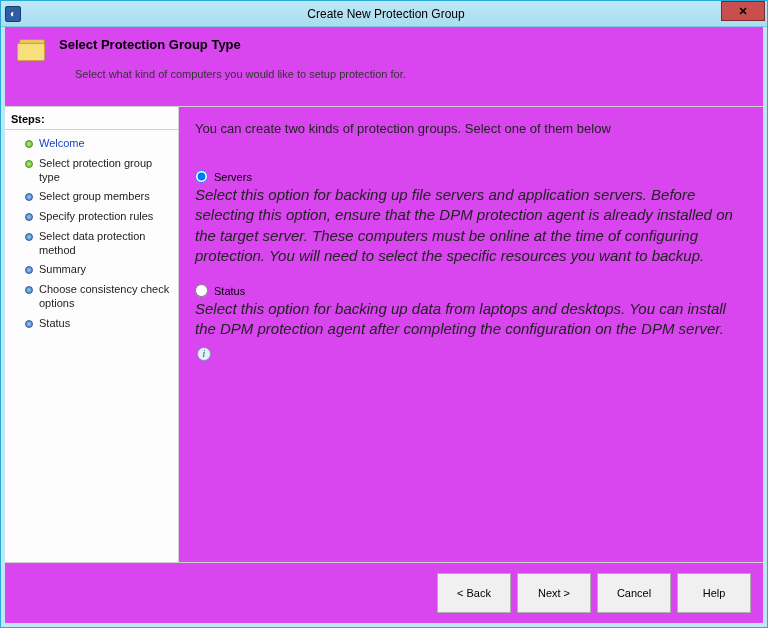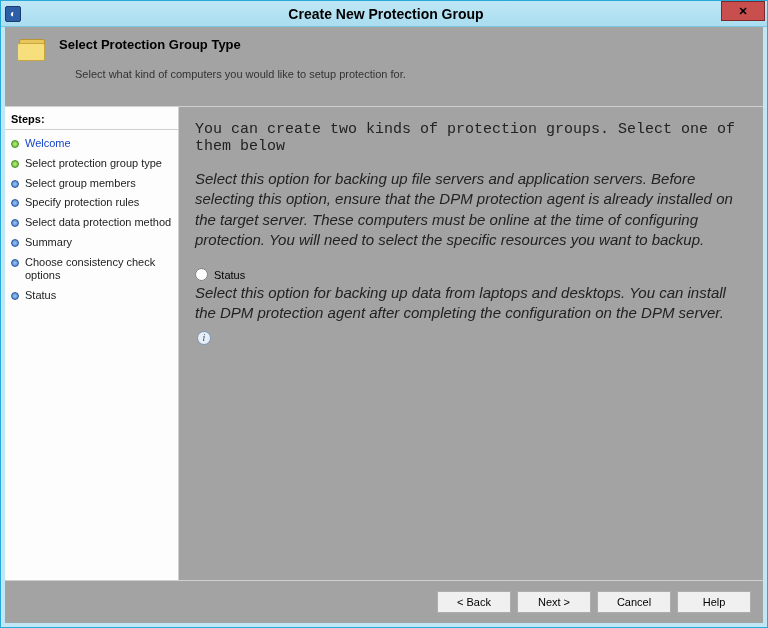--- a/index.html
+++ b/index.html
@@ -35,43 +35,42 @@
     background: #2c5fa8;
     border: 1px solid #1a3d70;
     border-radius: 2px;
     display: flex; align-items: center; justify-content: center;
     color: #fff; font-size: 10px;
   }
   .titlebar .title {
     flex: 1;
     text-align: center;
     color: #000;
-    font-size: 14px;
+    font-size: 12px;
     margin-left: -22px;
-    font-weight: bold;
   }
   .titlebar .close {
     width: 44px; height: 20px;
     background: #c94f4f;
     border: 1px solid #7a2a2a;
     color: #000;
     display: flex; align-items: center; justify-content: center;
     font-weight: bold;
     margin-right: 2px;
     margin-top: 0;
     position: absolute;
     right: 0; top: 0;
   }
   .content {
     flex: 1;
     border: 4px solid #bfe7f6;
     border-top: none;
     display: flex;
     flex-direction: column;
-    background: #a3a3a3;
+    background: #d946ef;
   }
   .header-area {
     padding: 10px 12px 6px 12px;
     display: flex;
     align-items: flex-start;
   }
   .header-icon {
     width: 32px; height: 26px;
     margin-right: 10px;
     position: relative;
@@ -123,21 +122,21 @@
     border-bottom: 1px solid #d0d0d0;
     font-size: 11px;
   }
   .sidebar ul {
     list-style: none;
     margin: 0; padding: 4px 0 0 0;
   }
   .sidebar li {
     display: flex;
     align-items: flex-start;
-    padding: 3px 6px 3px 6px;
+    padding: 3px 6px 3px 20px;
     font-size: 11px;
     color: #222;
     line-height: 1.25;
   }
   .sidebar li .bullet {
     width: 8px; height: 8px;
     border-radius: 50%;
     margin: 3px 6px 0 0;
     flex-shrink: 0;
   }
@@ -145,24 +144,23 @@
   .bullet-todo { background: radial-gradient(#9cc8f2, #3f74c6); border: 1px solid #2b5aa0; }
   .step-active { color: #1646c9; }
   .main {
     flex: 1;
     padding: 14px 16px 10px 16px;
     display: flex;
     flex-direction: column;
     overflow: hidden;
   }
   .intro {
-    font-size: 15px;
+    font-size: 13px;
     color: #222;
-    margin-bottom: 12px;
-    font-family: Liberation Mono, monospace;
+    margin-bottom: 34px;
   }
   .option-block { margin-bottom: 18px; }
   .radio-row {
     display: flex;
     align-items: center;
     margin-bottom: 2px;
   }
   .radio-row input { margin: 0 6px 0 0; }
   .radio-row label { font-size: 11px; color: #000; }
   .option-desc {
@@ -192,21 +190,21 @@
   }
   .footer {
     border-top: 1px solid #d0d0d0;
     padding: 10px 12px;
     display: flex;
     justify-content: flex-end;
     gap: 6px;
   }
   .footer button {
     min-width: 74px;
-    height: 22px;
+    height: 40px;
     font-size: 11px;
     background: #f0f0f0;
     border: 1px solid #adadad;
     color: #000;
     padding: 0 10px;
   }
 </style>
 </head>
 <body>
 
@@ -270,20 +268,24 @@
               <span class="bullet bullet-todo"></span>
               <span>Status</span>
             </li>
           </ul>
       </div>
 
       <div class="main">
         <div class="intro">You can create two kinds of protection groups. Select one of them below</div>
 
         <div class="option-block">
+          <div class="radio-row">
+            <input type="radio" name="pgtype" id="r-servers" checked="" style="">
+            <label for="r-servers">Servers</label>
+          </div>
           <div class="option-desc">Select this option for backing up file servers and application servers. Before selecting this option, ensure that the DPM protection agent is already installed on the target server. These computers must be online at the time of configuring protection. You will need to select the specific resources you want to backup.</div>
         </div>
 
         <div class="option-block">
           <div class="radio-row">
             <input type="radio" name="pgtype" id="r-clients" style="">
             <label for="r-clients">Status</label>
           </div>
           <div class="option-desc">Select this option for backing up data from laptops and desktops. You can install the DPM protection agent after completing the configuration on the DPM server.</div>
           <div class="info-row">

